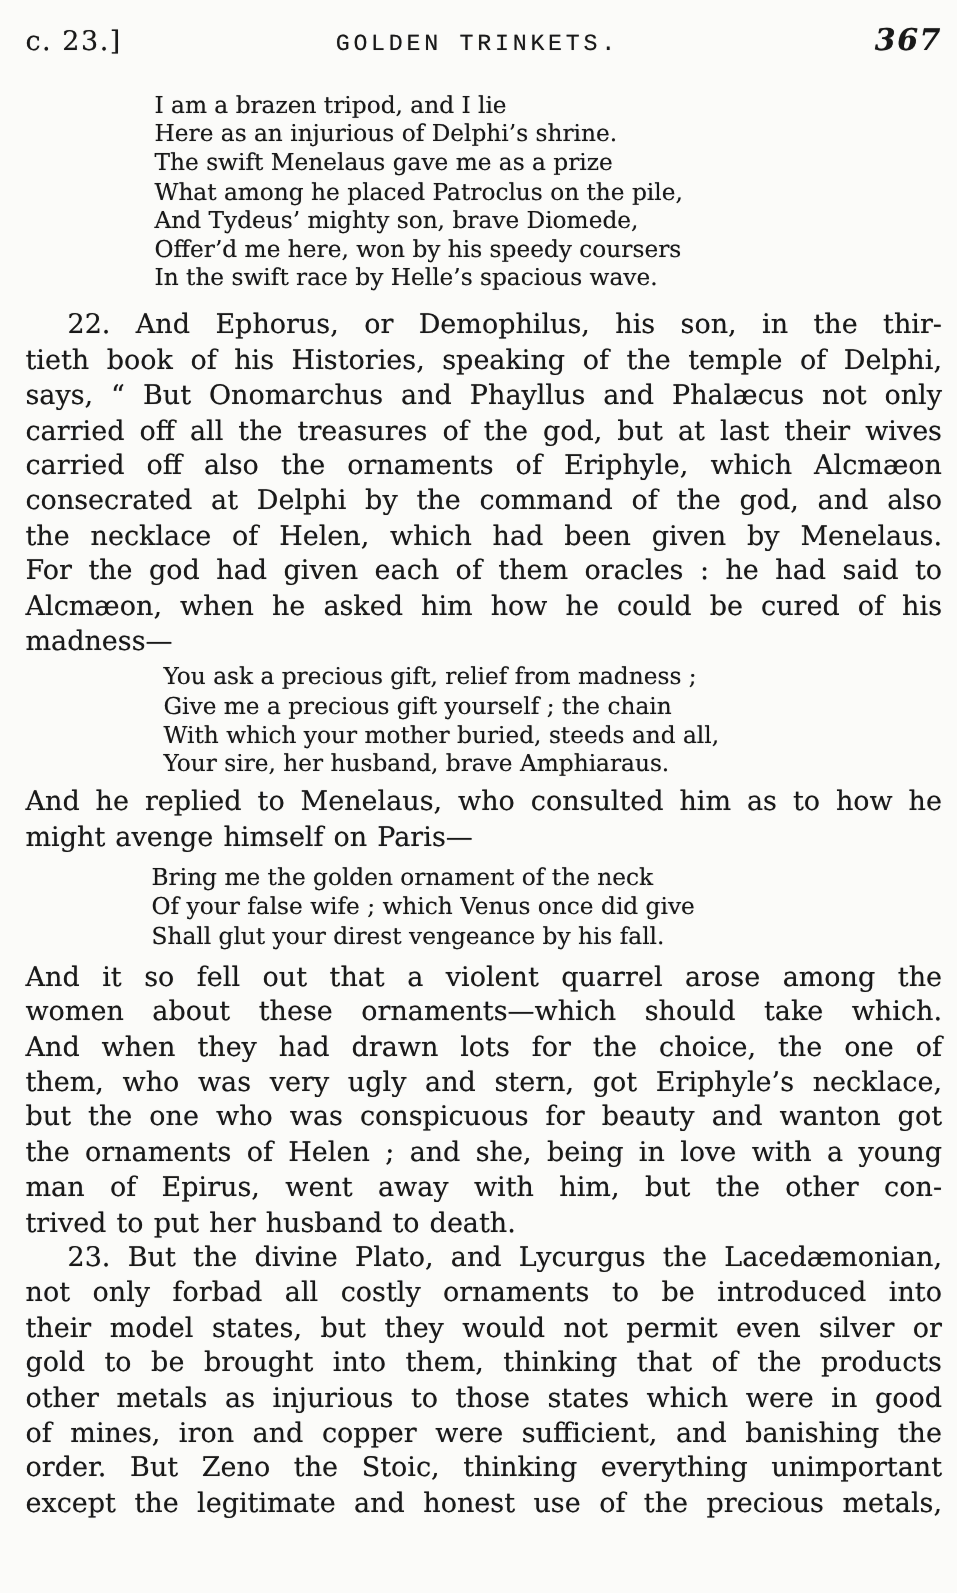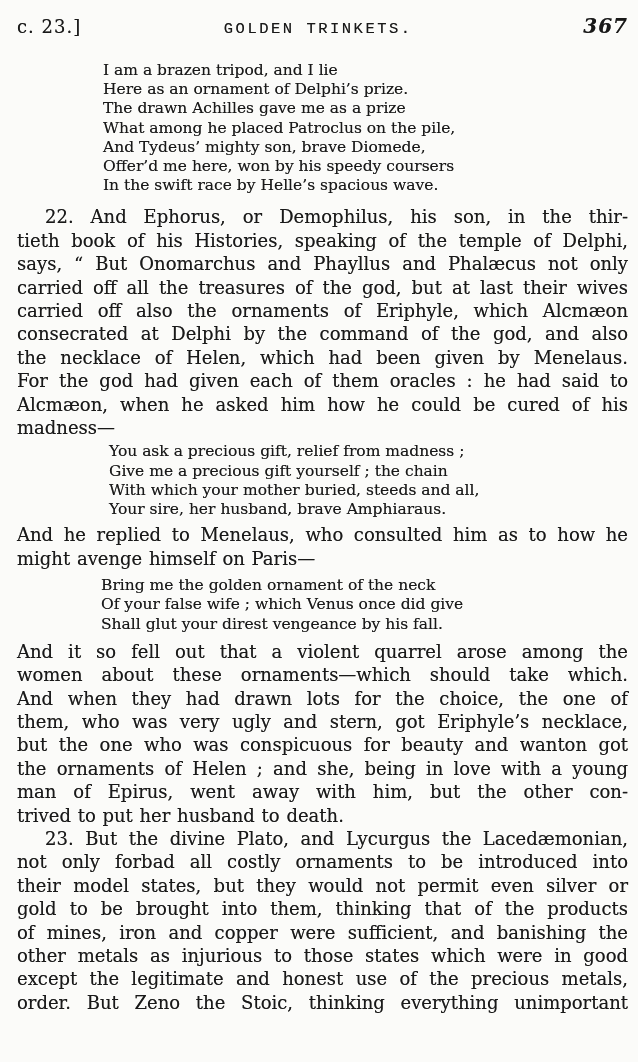--- a/index.html
+++ b/index.html
@@ -80,22 +80,22 @@
 <div class="page">
 
   <div class="header">
     <span class="chapter-ref">c. 23.]</span>
     <span class="running-title">GOLDEN TRINKETS.</span>
     <span class="page-number">367</span>
   </div>
 
   <div class="verse verse-1">
     <div class="vline">I am a brazen tripod, and I lie</div>
-    <div class="vline">Here as an ornament of Delphi’s prize.</div>
-    <div class="vline">The drawn Achilles gave me as a prize</div>
+    <div class="vline">Here as an injurious of Delphi’s shrine.</div>
+    <div class="vline">The swift Menelaus gave me as a prize</div>
     <div class="vline">What among he placed Patroclus on the pile,</div>
     <div class="vline">And Tydeus’ mighty son, brave Diomede,</div>
     <div class="vline">Offer’d me here, won by his speedy coursers</div>
     <div class="vline">In the swift race by Helle’s spacious wave.</div>
   </div>
 
   <div class="para p-22">
     <div class="pline indent">22. And Ephorus, or Demophilus, his son, in the thir-</div>
     <div class="pline">tieth book of his Histories, speaking of the temple of Delphi,</div>
     <div class="pline">says, “ But Onomarchus and Phayllus and Phalæcus not only</div>
@@ -135,19 +135,19 @@
     <div class="pline">the ornaments of Helen ; and she, being in love with a young</div>
     <div class="pline">man of Epirus, went away with him, but the other con-</div>
     <div class="pline lastline">trived to put her husband to death.</div>
   </div>
 
   <div class="para p-23">
     <div class="pline indent">23. But the divine Plato, and Lycurgus the Lacedæmonian,</div>
     <div class="pline">not only forbad all costly ornaments to be introduced into</div>
     <div class="pline">their model states, but they would not permit even silver or</div>
     <div class="pline">gold to be brought into them, thinking that of the products</div>
+    <div class="pline">other metals as injurious to those states which were in good</div>
     <div class="pline">of mines, iron and copper were sufficient, and banishing the</div>
-    <div class="pline">other metals as injurious to those states which were in good</div>
+    <div class="pline">order.  But Zeno the Stoic, thinking everything unimportant</div>
     <div class="pline">except the legitimate and honest use of the precious metals,</div>
-    <div class="pline">order.  But Zeno the Stoic, thinking everything unimportant</div>
   </div>
 
 </div>
 
 </body></html>

